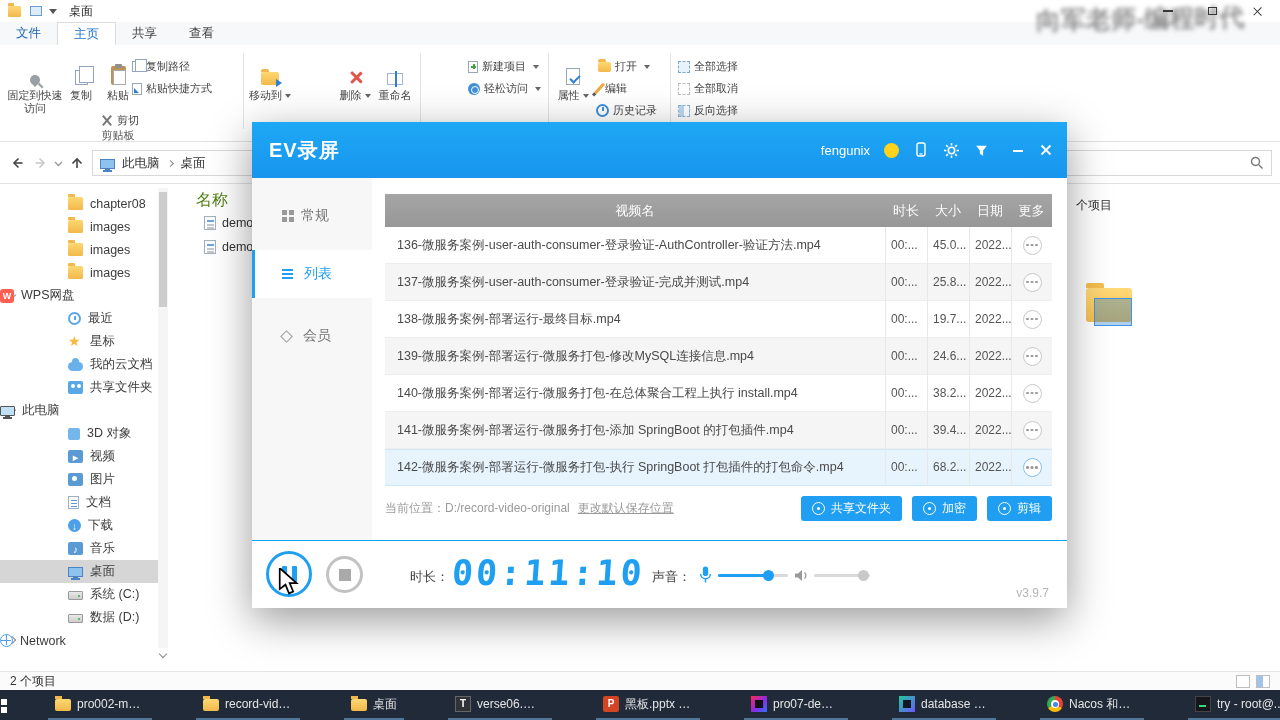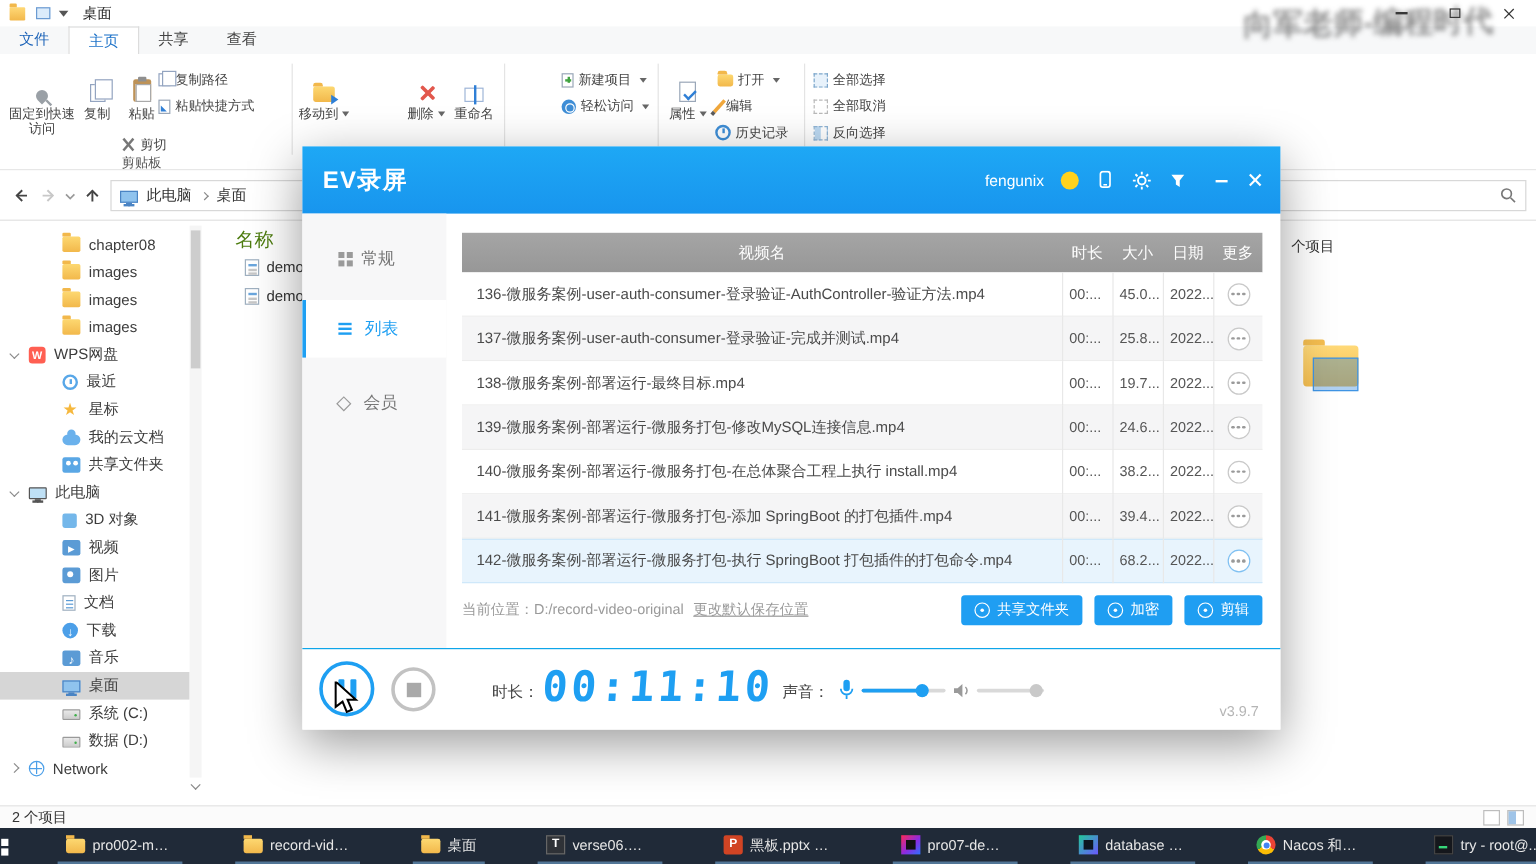--- a/index.html
+++ b/index.html
@@ -92,21 +92,21 @@
   .navbtn { position:absolute; top:12px; width:18px; height:18px; display:flex; align-items:center; justify-content:center; }
   .addrbox { position:absolute; left:92px; top:8px; width:866px; height:26px; border:1px solid #d8d8d8;
              background:#fff; display:flex; align-items:center; font-size:12.5px; color:#333; }
   .bsep { width:5px; height:5px; border-right:1.3px solid #888; border-bottom:1.3px solid #888;
           transform:rotate(-45deg); margin:0 8px; }
   .searchbox { position:absolute; left:962px; top:8px; width:310px; height:26px; border:1px solid #d8d8d8; background:#fff; }
 
   
   .sidebar { position:absolute; left:0; top:185px; width:168px; height:486px; background:#fff; }
   .srow { display:flex; align-items:center; height:23px; font-size:12.5px; color:#3c3c3c; width:158px; position:relative; }
-  .lv1 { padding-left:24px; } .lv2 { padding-left:52px; }
+  .lv1 { } .lv2 { padding-left:68px; }
   .srow.sel { background:#d6d6d6; }
   .chev { position:absolute; left:9px; top:8px; width:6px; height:6px; border-right:1.3px solid #8a8a8a; border-bottom:1.3px solid #8a8a8a; }
   .chev.down { transform:rotate(45deg); } .chev.right { transform:rotate(-45deg); }
   .si { width:15px; height:13px; margin-right:7px; position:relative; flex:none; display:inline-block; }
   .si-folder { background:linear-gradient(#fdd871,#f2b84b); border-radius:1.5px; }
   .si-folder::before { content:""; position:absolute; top:-3px; left:0; width:7px; height:3px; background:#f2b84b; border-radius:1px 1px 0 0; }
   .si-wps { width:14px; height:14px; background:#ff5f52; border-radius:3px; color:#fff; font-size:9px; font-weight:bold; text-align:center; line-height:14px; }
   .si-wps::before { content:"W"; }
   .si-clock { width:13px; height:13px; border:2px solid #58a7e8; border-radius:50%; }
   .si-clock::after { content:""; position:absolute; left:4px; top:1.5px; width:1.6px; height:4px; background:#58a7e8; }

